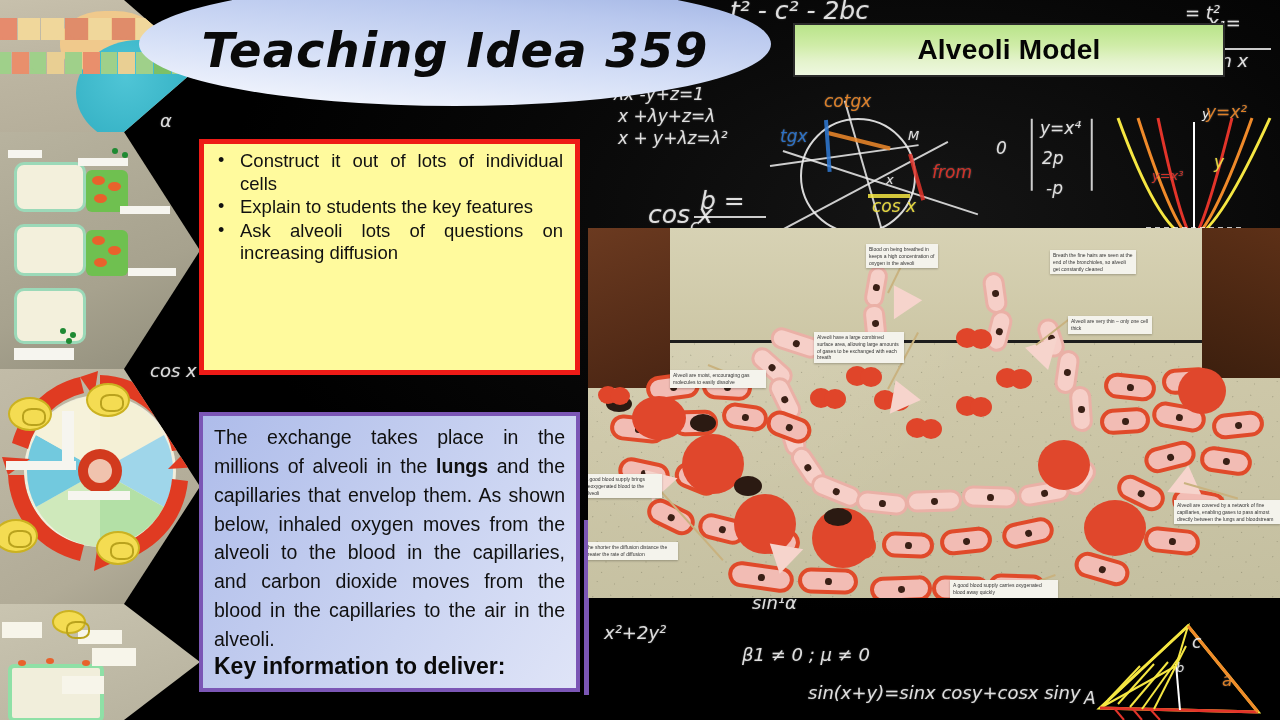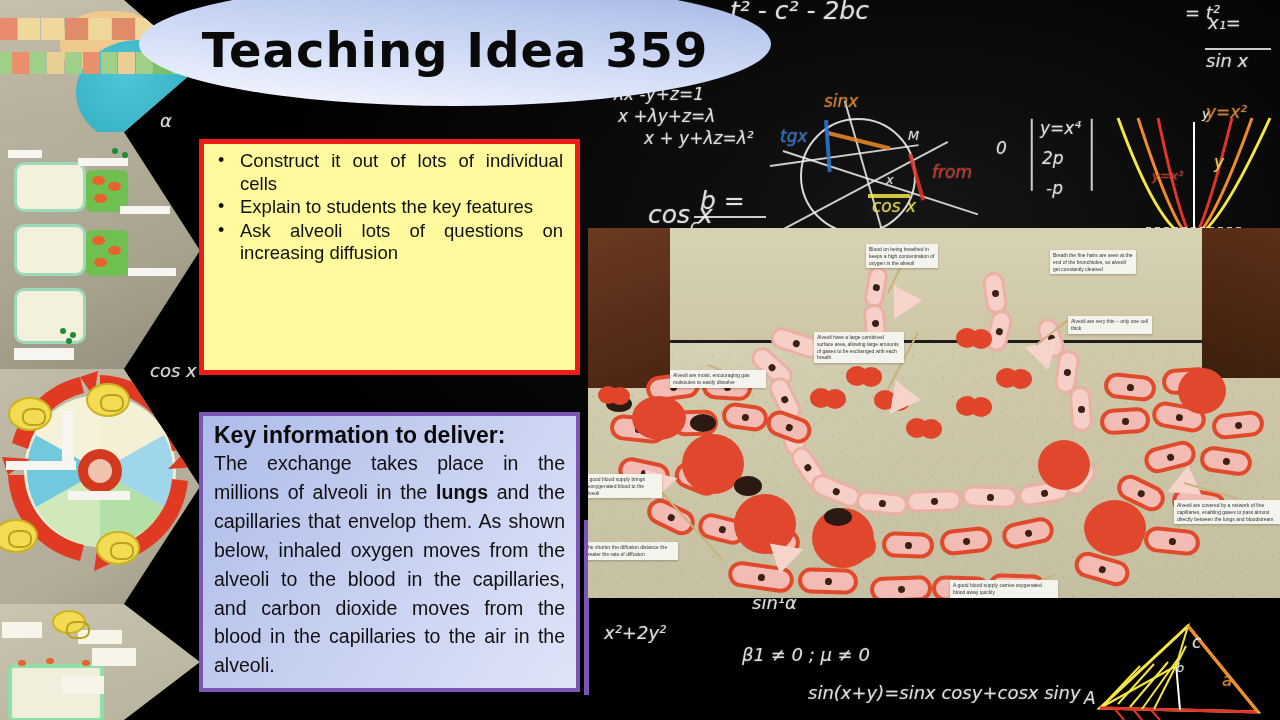--- a/index.html
+++ b/index.html
@@ -116,20 +116,21 @@
     border-radius:50%;
     background:linear-gradient(185deg,#9aaee0 0%,#b9c8ee 28%,#d6e0f7 62%,#eef2fc 88%,#ffffff 100%);
   }
   #title-text {
     position:absolute; left:190px; top:22px;
     width:530px; text-align:center;
     font-family:"DejaVu Sans", sans-serif;
     font-size:48px; font-weight:700; letter-spacing:1px;
     color:#0a0a0a;
     white-space:nowrap;
+    font-style:italic;
   }
 
   
   #model-header {
     position:absolute; left:793px; top:23px;
     width:432px; height:54px;
     border:2px solid #2b2b2b;
     background:linear-gradient(180deg,#b9e48a 0%,#cfeca7 40%,#e4f3cc 72%,#eef8e0 100%);
     display:flex; align-items:center; justify-content:center;
   }
@@ -258,36 +259,36 @@
 <body>
 
 <div id="slide">
 
   <div class="chalkboard">
 
     <div class="chalk xl" style="left:730px; top:-4px;">t² - c² - 2bc</div>
     <div class="chalk lg" style="left:1185px; top:2px;">= t²</div>
     <div class="chalk md" style="left:614px; top:84px;">λx -y+z=1</div>
     <div class="chalk md" style="left:618px; top:106px;">x +λy+z=λ</div>
-    <div class="chalk md" style="left:618px; top:128px;margin-left:26px;">x + y+λz=λ²</div>
+    <div class="chalk md" style="left:618px; top:128px;">x + y+λz=λ²</div>
 
     <div class="chalk lg" style="left:1208px; top:12px;">x₁=</div>
     <div class="chalkline" style="left:1205px; top:48px; width:66px;"></div>
     <div class="chalk lg" style="left:1206px; top:50px;">sin x</div>
 
     <div class="chalkcircle" style="left:800px; top:118px; width:116px; height:116px;"></div>
     <div class="chalkline" style="left:780px; top:230px; width:190px; transform:rotate(-28deg);"></div>
     <div class="chalkline" style="left:783px; top:150px; width:205px; transform:rotate(18deg);"></div>
     <div class="chalkline" style="left:845px; top:100px; width:150px; transform:rotate(74deg);"></div>
     <div class="chalkline" style="left:770px; top:165px; width:150px; transform:rotate(-8deg);"></div>
     <div class="chalkline c-orange" style="left:828px; top:131px; width:64px; height:4px; background:#f08a2a; transform:rotate(14deg);"></div>
     <div class="chalkline" style="left:826px; top:118px; width:52px; height:4px; background:#2f7ad6; transform:rotate(86deg);"></div>
     <div class="chalkline" style="left:910px; top:152px; width:48px; height:4px; background:#e2342a; transform:rotate(74deg);"></div>
     <div class="chalkline" style="left:868px; top:194px; width:42px; height:4px; background:#f5e642;"></div>
-    <div class="chalk md c-orange" style="left:824px; top:91px;">sinx</div>
+    <div class="chalk md c-orange" style="left:824px; top:91px;">cotgx</div>
     <div class="chalk md c-blue" style="left:780px; top:126px;">tgx</div>
     <div class="chalk md c-red" style="left:932px; top:162px;">from</div>
     <div class="chalk md c-yellow" style="left:872px; top:196px;">cos x</div>
     <div class="chalk sm" style="left:908px; top:128px;">M</div>
     <div class="chalk sm" style="left:886px; top:172px;">x</div>
 
     <div class="chalk md" style="left:996px; top:138px;">0</div>
     <div class="chalkline" style="left:1032px; top:118px; width:72px; transform:rotate(90deg);"></div>
     <div class="chalkline" style="left:1092px; top:118px; width:72px; transform:rotate(90deg);"></div>
     <div class="chalk md" style="left:1040px; top:118px;">y=x⁴</div>
@@ -449,41 +450,44 @@
       <div class="coin" style="left:52px; top:6px; width:34px; height:24px;"></div>
       <div class="ph2-chl" style="left:46px; top:54px; width:8px; height:6px;"></div>
       <div class="ph2-chl" style="left:18px; top:56px; width:8px; height:6px;"></div>
       <div class="ph2-chl" style="left:82px; top:56px; width:8px; height:6px;"></div>
     </div>
   </div>
 
   <div id="title-ellipse"></div>
   <div id="title-text">Teaching Idea 359</div>
 
+  <div id="model-header">
+    <span id="model-header-label">Alveoli Model</span>
+  </div>
 
   <div id="teaching-box">
     <ul class="tp-list">
       <li class="tp-item">
         <span class="tp-bullet">•</span>
         <span class="tp-text">Construct it out of lots of individual cells</span>
       </li>
       <li class="tp-item">
         <span class="tp-bullet">•</span>
         <span class="tp-text">Explain to students the key features</span>
       </li>
       <li class="tp-item">
         <span class="tp-bullet">•</span>
         <span class="tp-text">Ask alveoli lots of questions on increasing diffusion</span>
       </li>
     </ul>
   </div>
 
   <div id="key-box">
+    <div id="key-body"><span>The exchange takes place in the millions of alveoli in the </span><b>lungs</b><span> and the capillaries that envelop them. As shown below, inhaled oxygen moves from the alveoli to the blood in the capillaries, and carbon dioxide moves from the blood in the capillaries to the air in the alveoli.</span></div>
     <div id="key-title">Key information to deliver:</div>
-    <div id="key-body"><span>The exchange takes place in the millions of alveoli in the </span><b>lungs</b><span> and the capillaries that envelop them. As shown below, inhaled oxygen moves from the alveoli to the blood in the capillaries, and carbon dioxide moves from the blood in the capillaries to the air in the alveoli.</span></div>
   </div>
 
   <div id="photo-left-sliver"></div>
 
   <div id="alveoli-photo">
     <div class="av-floor"></div>
     <div class="av-desk-back"></div>
     <div class="av-sideL"></div>
     <div class="av-sideR"></div>
 

